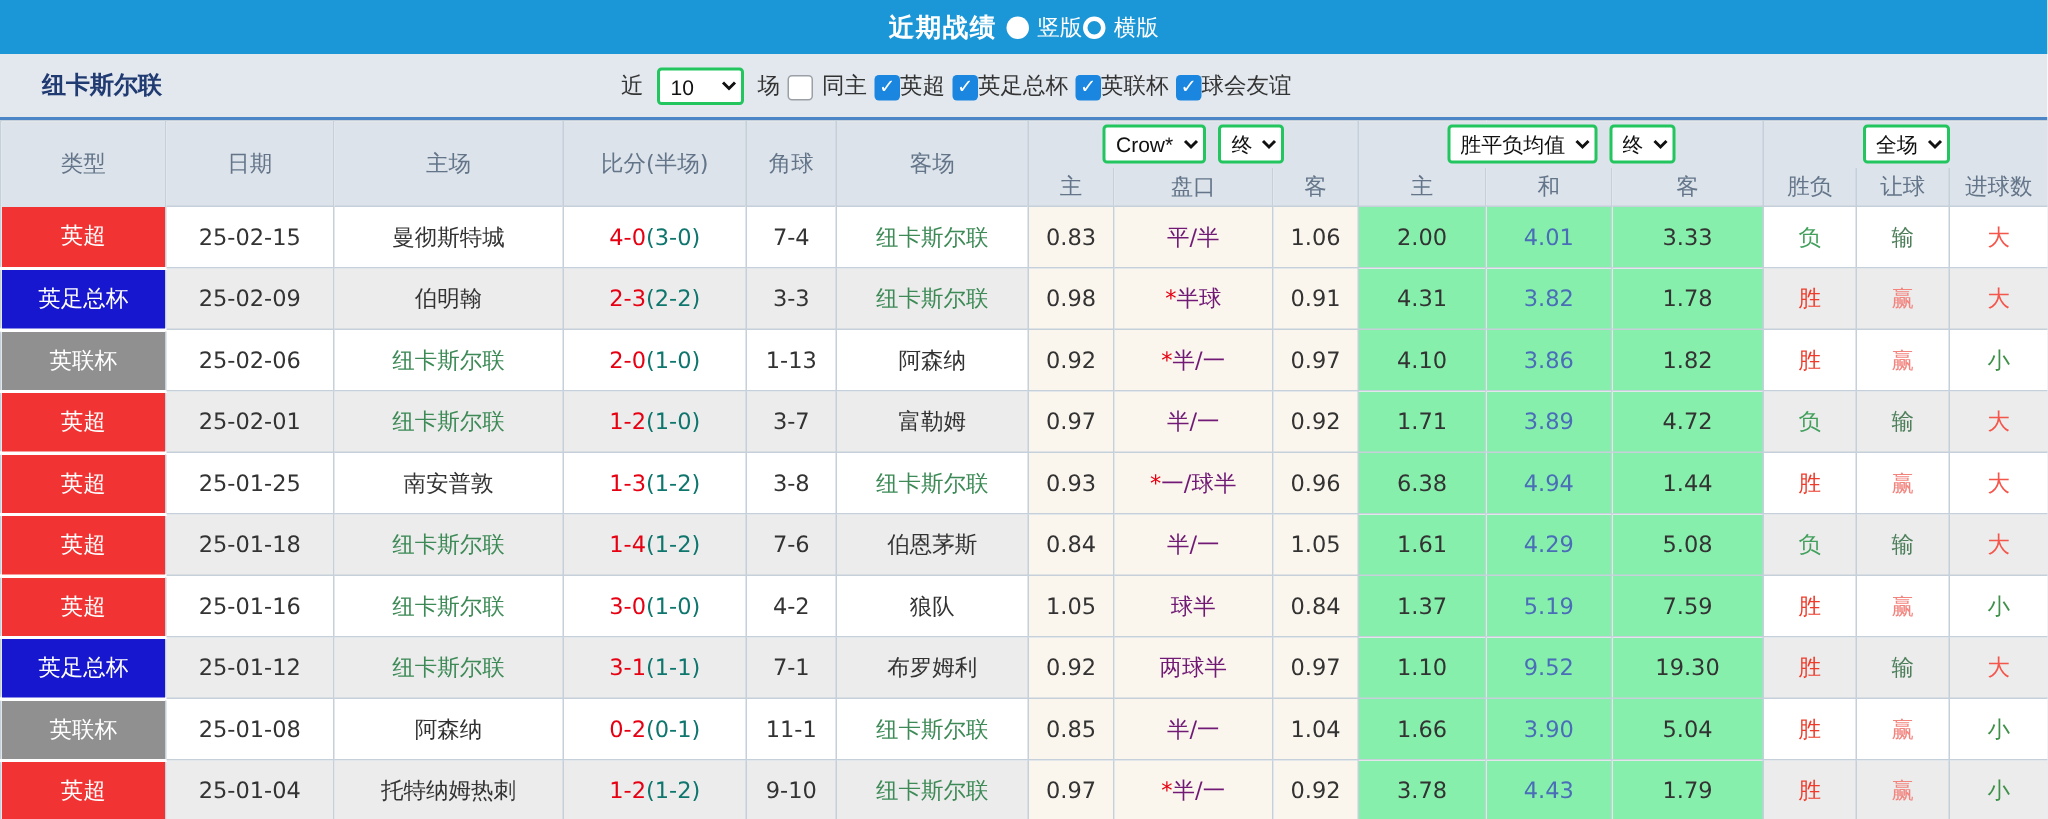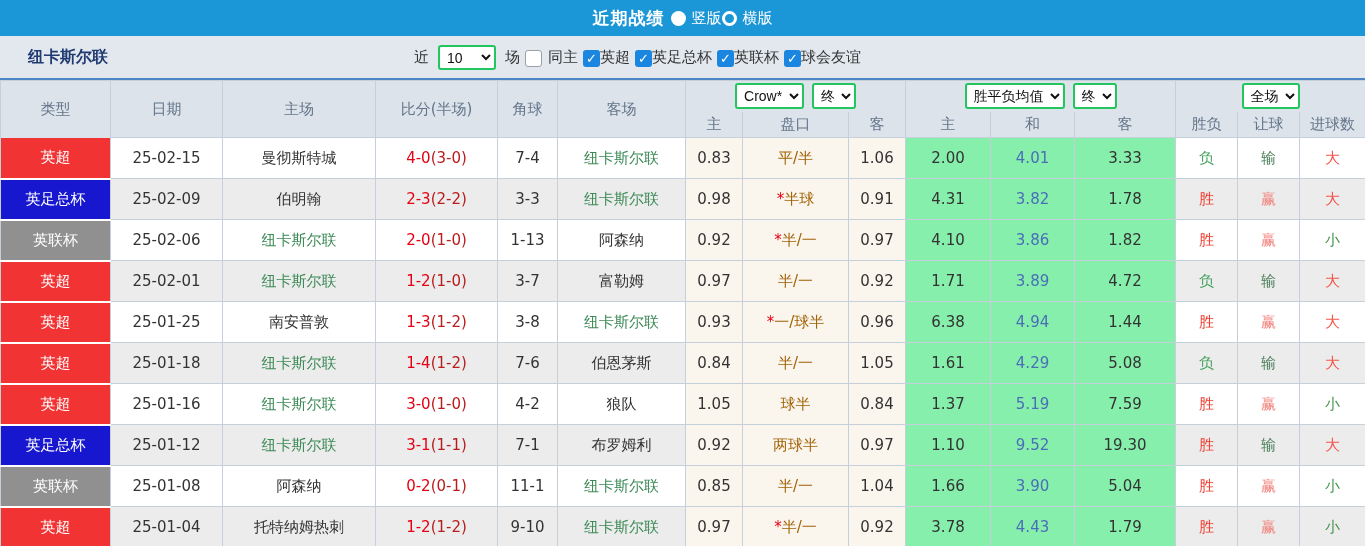--- a/index.html
+++ b/index.html
@@ -35,24 +35,24 @@
   thead tr.sel-row th { height:31px; border-bottom:none; }
   thead tr.sub-row th { height:26px; border-top:none; }
   thead th.left-h { vertical-align:middle; }
   .hdr-selects { display:flex; align-items:center; justify-content:center; gap:8px; }
   tbody td { height:41px; font-size:15px; color:#333; background:#fff; }
   tbody tr:nth-child(even) td { background:#ececec; }
   tbody tr td.c-ah, tbody tr td.c-ahline { background:#fbf6ed; }
   tbody tr td.c-eu { background:#86efac; }
   td.c-type { color:#fff; border-bottom:2px solid #fff; border-top:none; }
   .score-ft { color:#e60012; }
-  .score-ht { color:#b91c1c; }
+  .score-ht { color:#0f766e; }
   .c-ahline { font-size:15px; }
   .ah-star { color:#e60012; }
-  .ah-text { color:#a16207; }
+  .ah-text { color:#701a75; }
   .c-eu-draw { color:#4a6db8; }
   .team-self { color:#3d8a57; }
 </style>
 </head>
 <body>
 
 <div class="topbar">
   <span class="topbar-title">近期战绩</span>
   <span class="radio-group">
     <span class="radio-opt">

